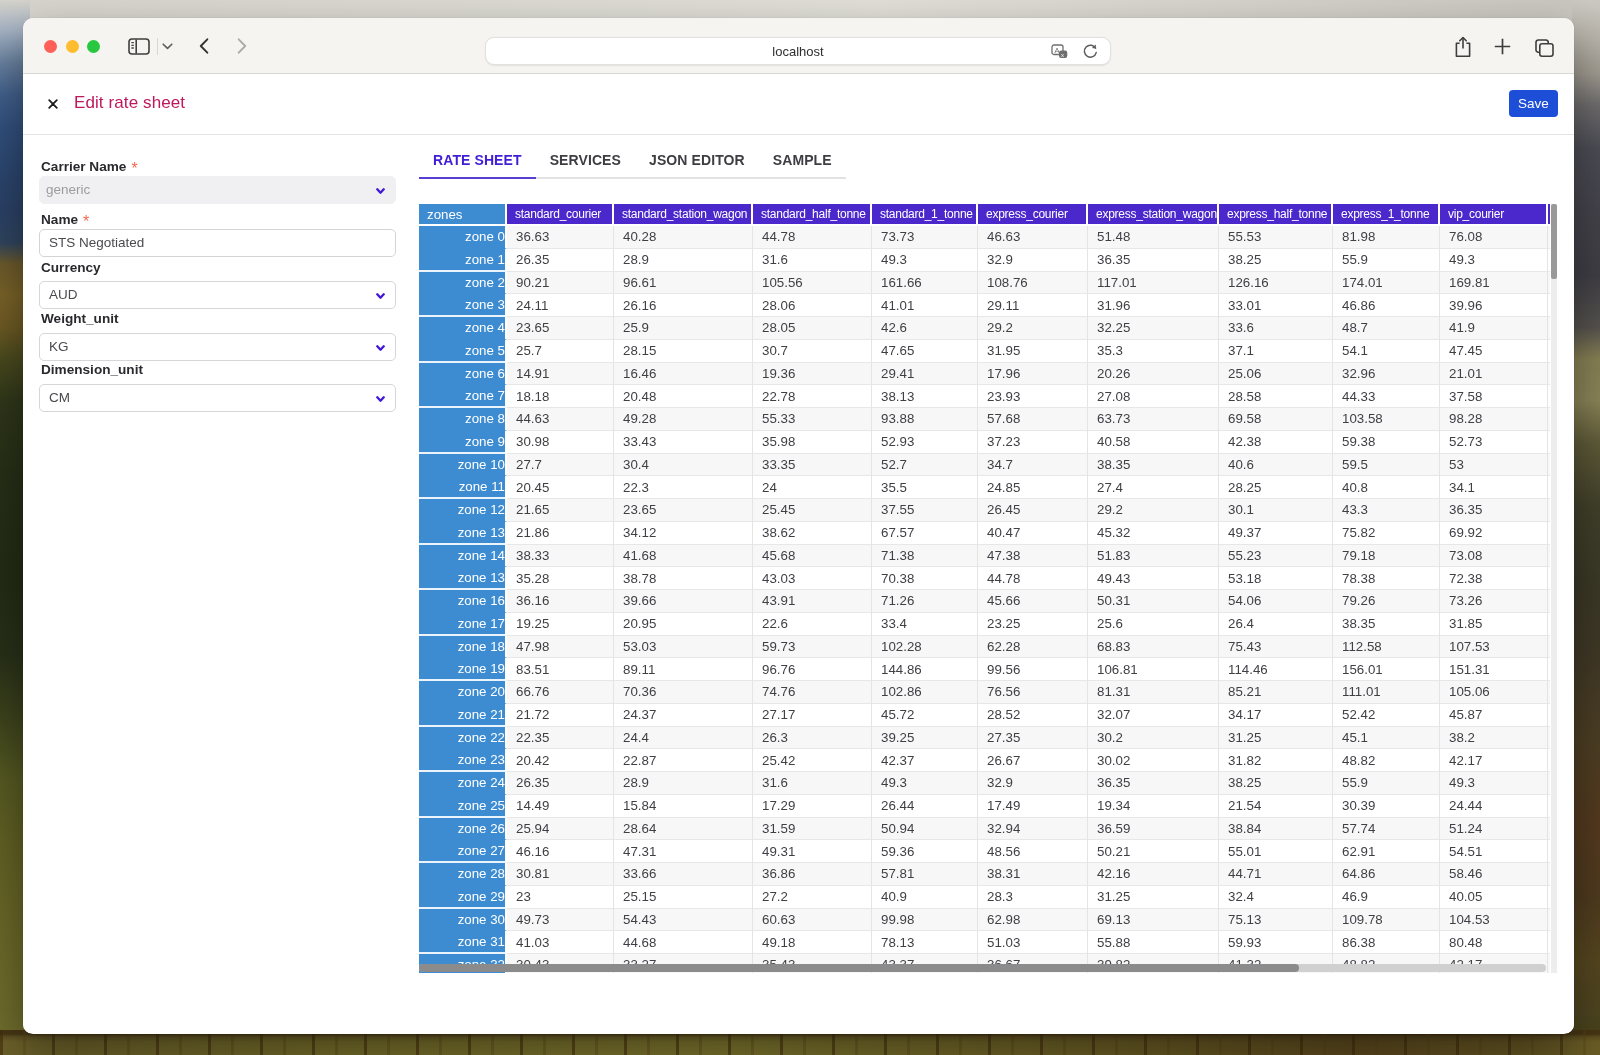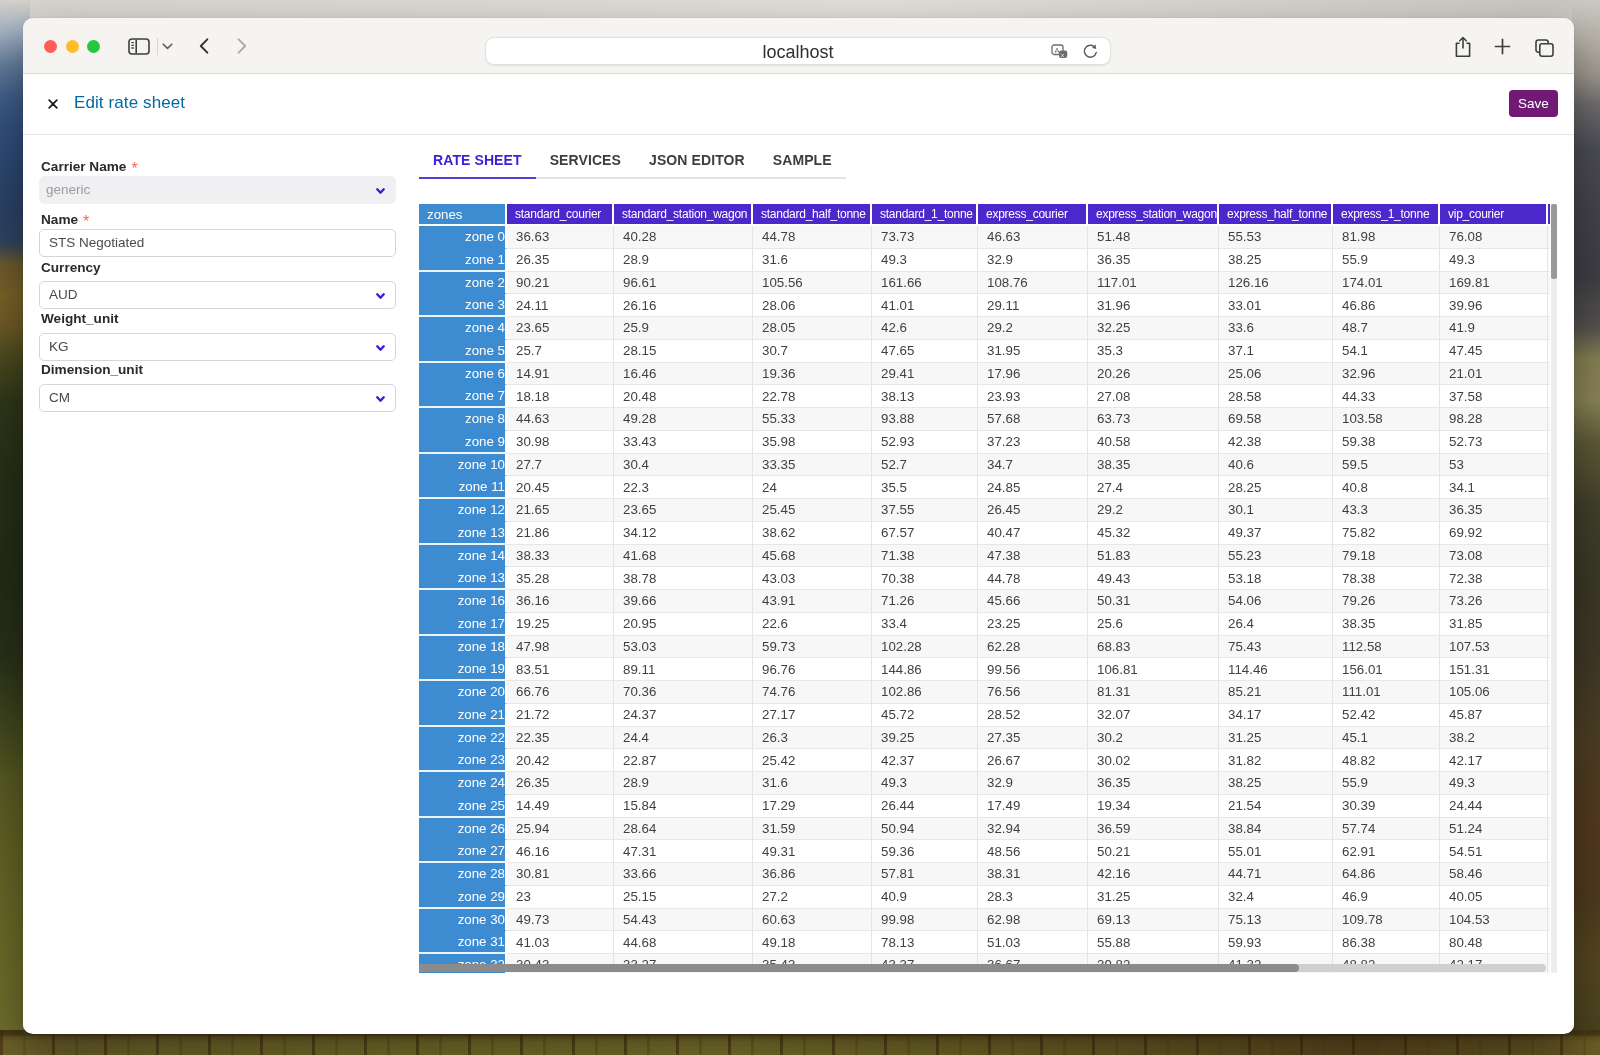--- a/index.html
+++ b/index.html
@@ -25,27 +25,27 @@
   background:#f5f4f1; border-bottom:1px solid #d9d7d4; }
 .tl { position:absolute; top:22px; width:13px; height:13px; border-radius:50%; }
 .tl.r { left:21px; background:#ff5f57; }
 .tl.y { left:43px; background:#febc2e; }
 .tl.g { left:64px; background:#27c840; }
 .tbico { position:absolute; color:#3e3e3e; }
 .urlbar { position:absolute; left:462px; top:19px; width:626px; height:28px;
   background:#ffffff; border:1px solid #e3e1de; border-radius:9px;
   box-shadow:0 0.5px 1.5px rgba(0,0,0,0.08); }
 .urltext { position:absolute; left:0; right:0; top:0; height:28px; line-height:28px;
-  text-align:center; font-size:18px; color:#2e2e2e; }
+  text-align:center; font-size:13px; color:#2e2e2e; }
 
 .content { position:absolute; left:0; top:57px; width:100%; height:958px; background:#fff; }
 
 .xbtn { position:absolute; left:25px; top:23.5px; width:10px; height:10px; }
-.pagetitle { position:absolute; left:51px; top:18px; font-size:17px; font-weight:400; color:#0369a1; letter-spacing:0.1px; }
-.savebtn { position:absolute; left:1486px; top:15px; width:49px; height:27px; background:#701a75;
+.pagetitle { position:absolute; left:51px; top:18px; font-size:17px; font-weight:400; color:#be185d; letter-spacing:0.1px; }
+.savebtn { position:absolute; left:1486px; top:15px; width:49px; height:27px; background:#1d4ed8;
   border-radius:4px; color:#ffffff; font-size:13.5px; text-align:center; line-height:27px; }
 .hdivider { position:absolute; left:0; top:59px; width:100%; height:1px; background:#e4e4e6; }
 
 .flabel { position:absolute; left:18px; font-size:13.6px; font-weight:700; color:#2a2a2e; }
 .flabel .req { color:#f4694c; font-weight:400; font-size:16px; margin-left:5px; position:relative; top:2.5px; }
 .ffield { position:absolute; left:16px; width:357px; height:28px; border-radius:5px;
   font-size:13.5px; line-height:26px; padding-left:9px; color:#4a4a4f; }
 .fselect { border:1px solid #d6d6da; background:#fff; }
 .fdisabled { border:1px solid #f0f0f2; background:#f0f0f2; color:#9b9ba1;padding-left:6px; }
 .finput { border:1px solid #d4d4d8; background:#fff; }

